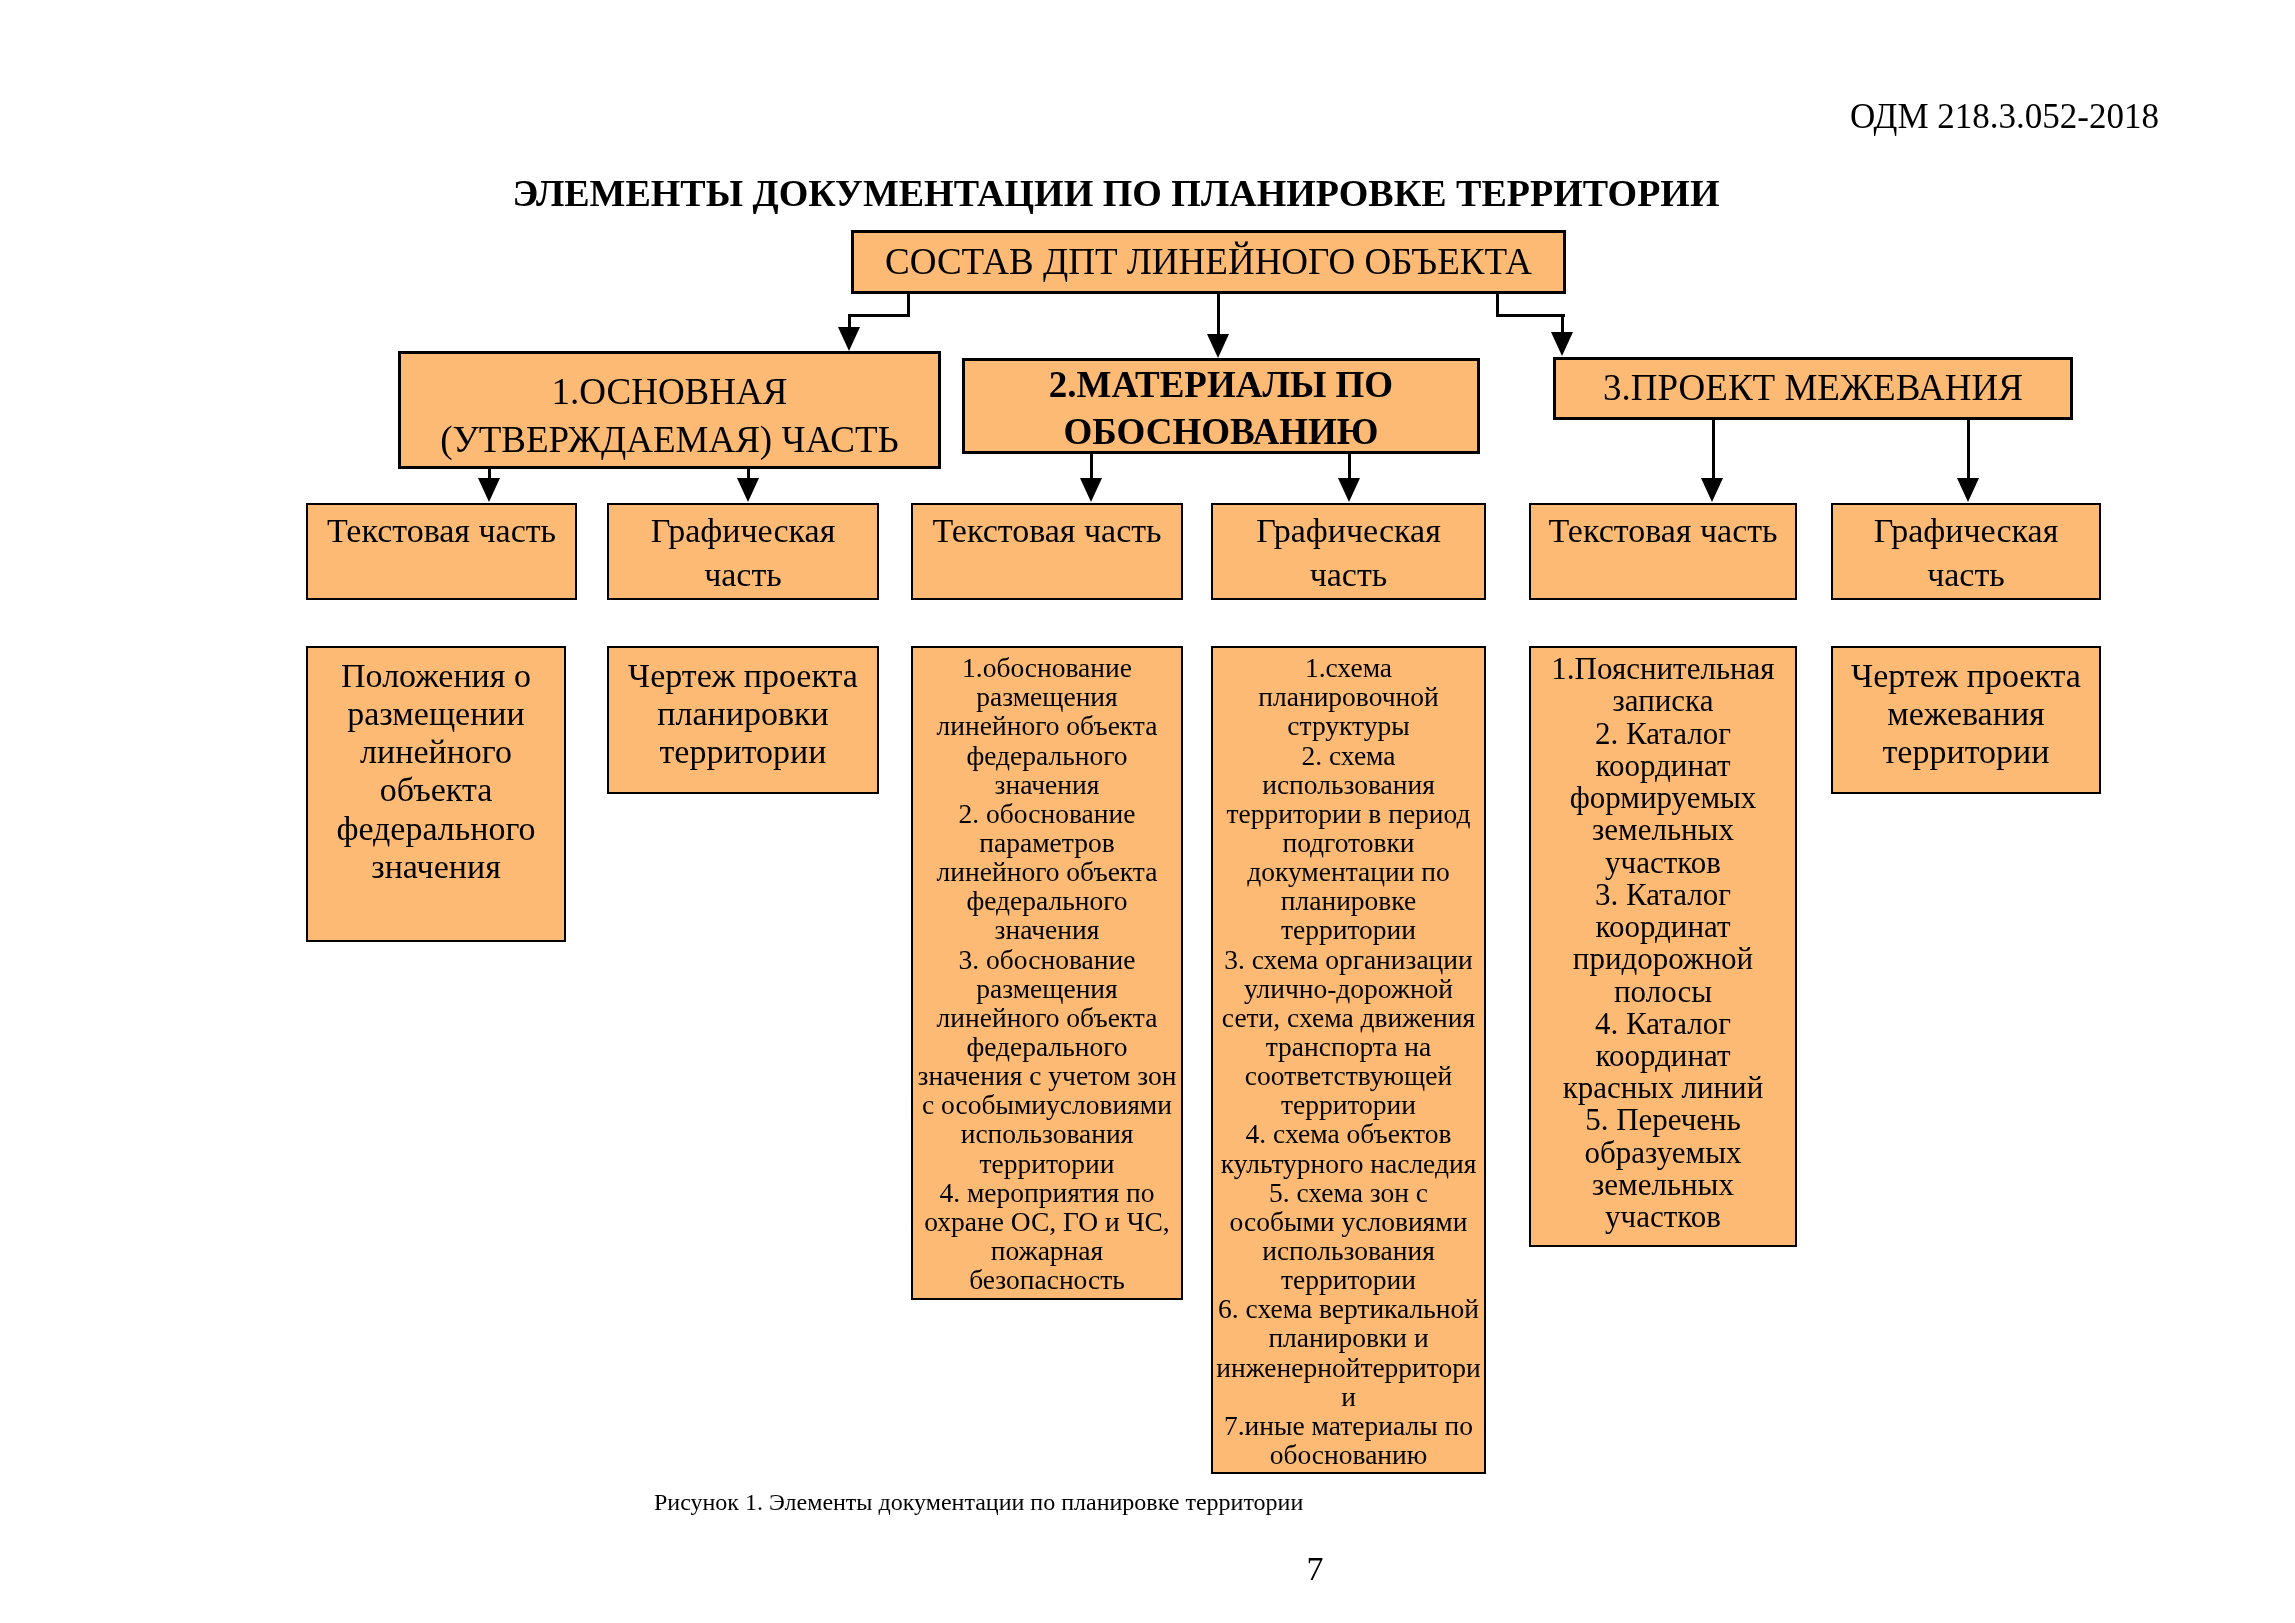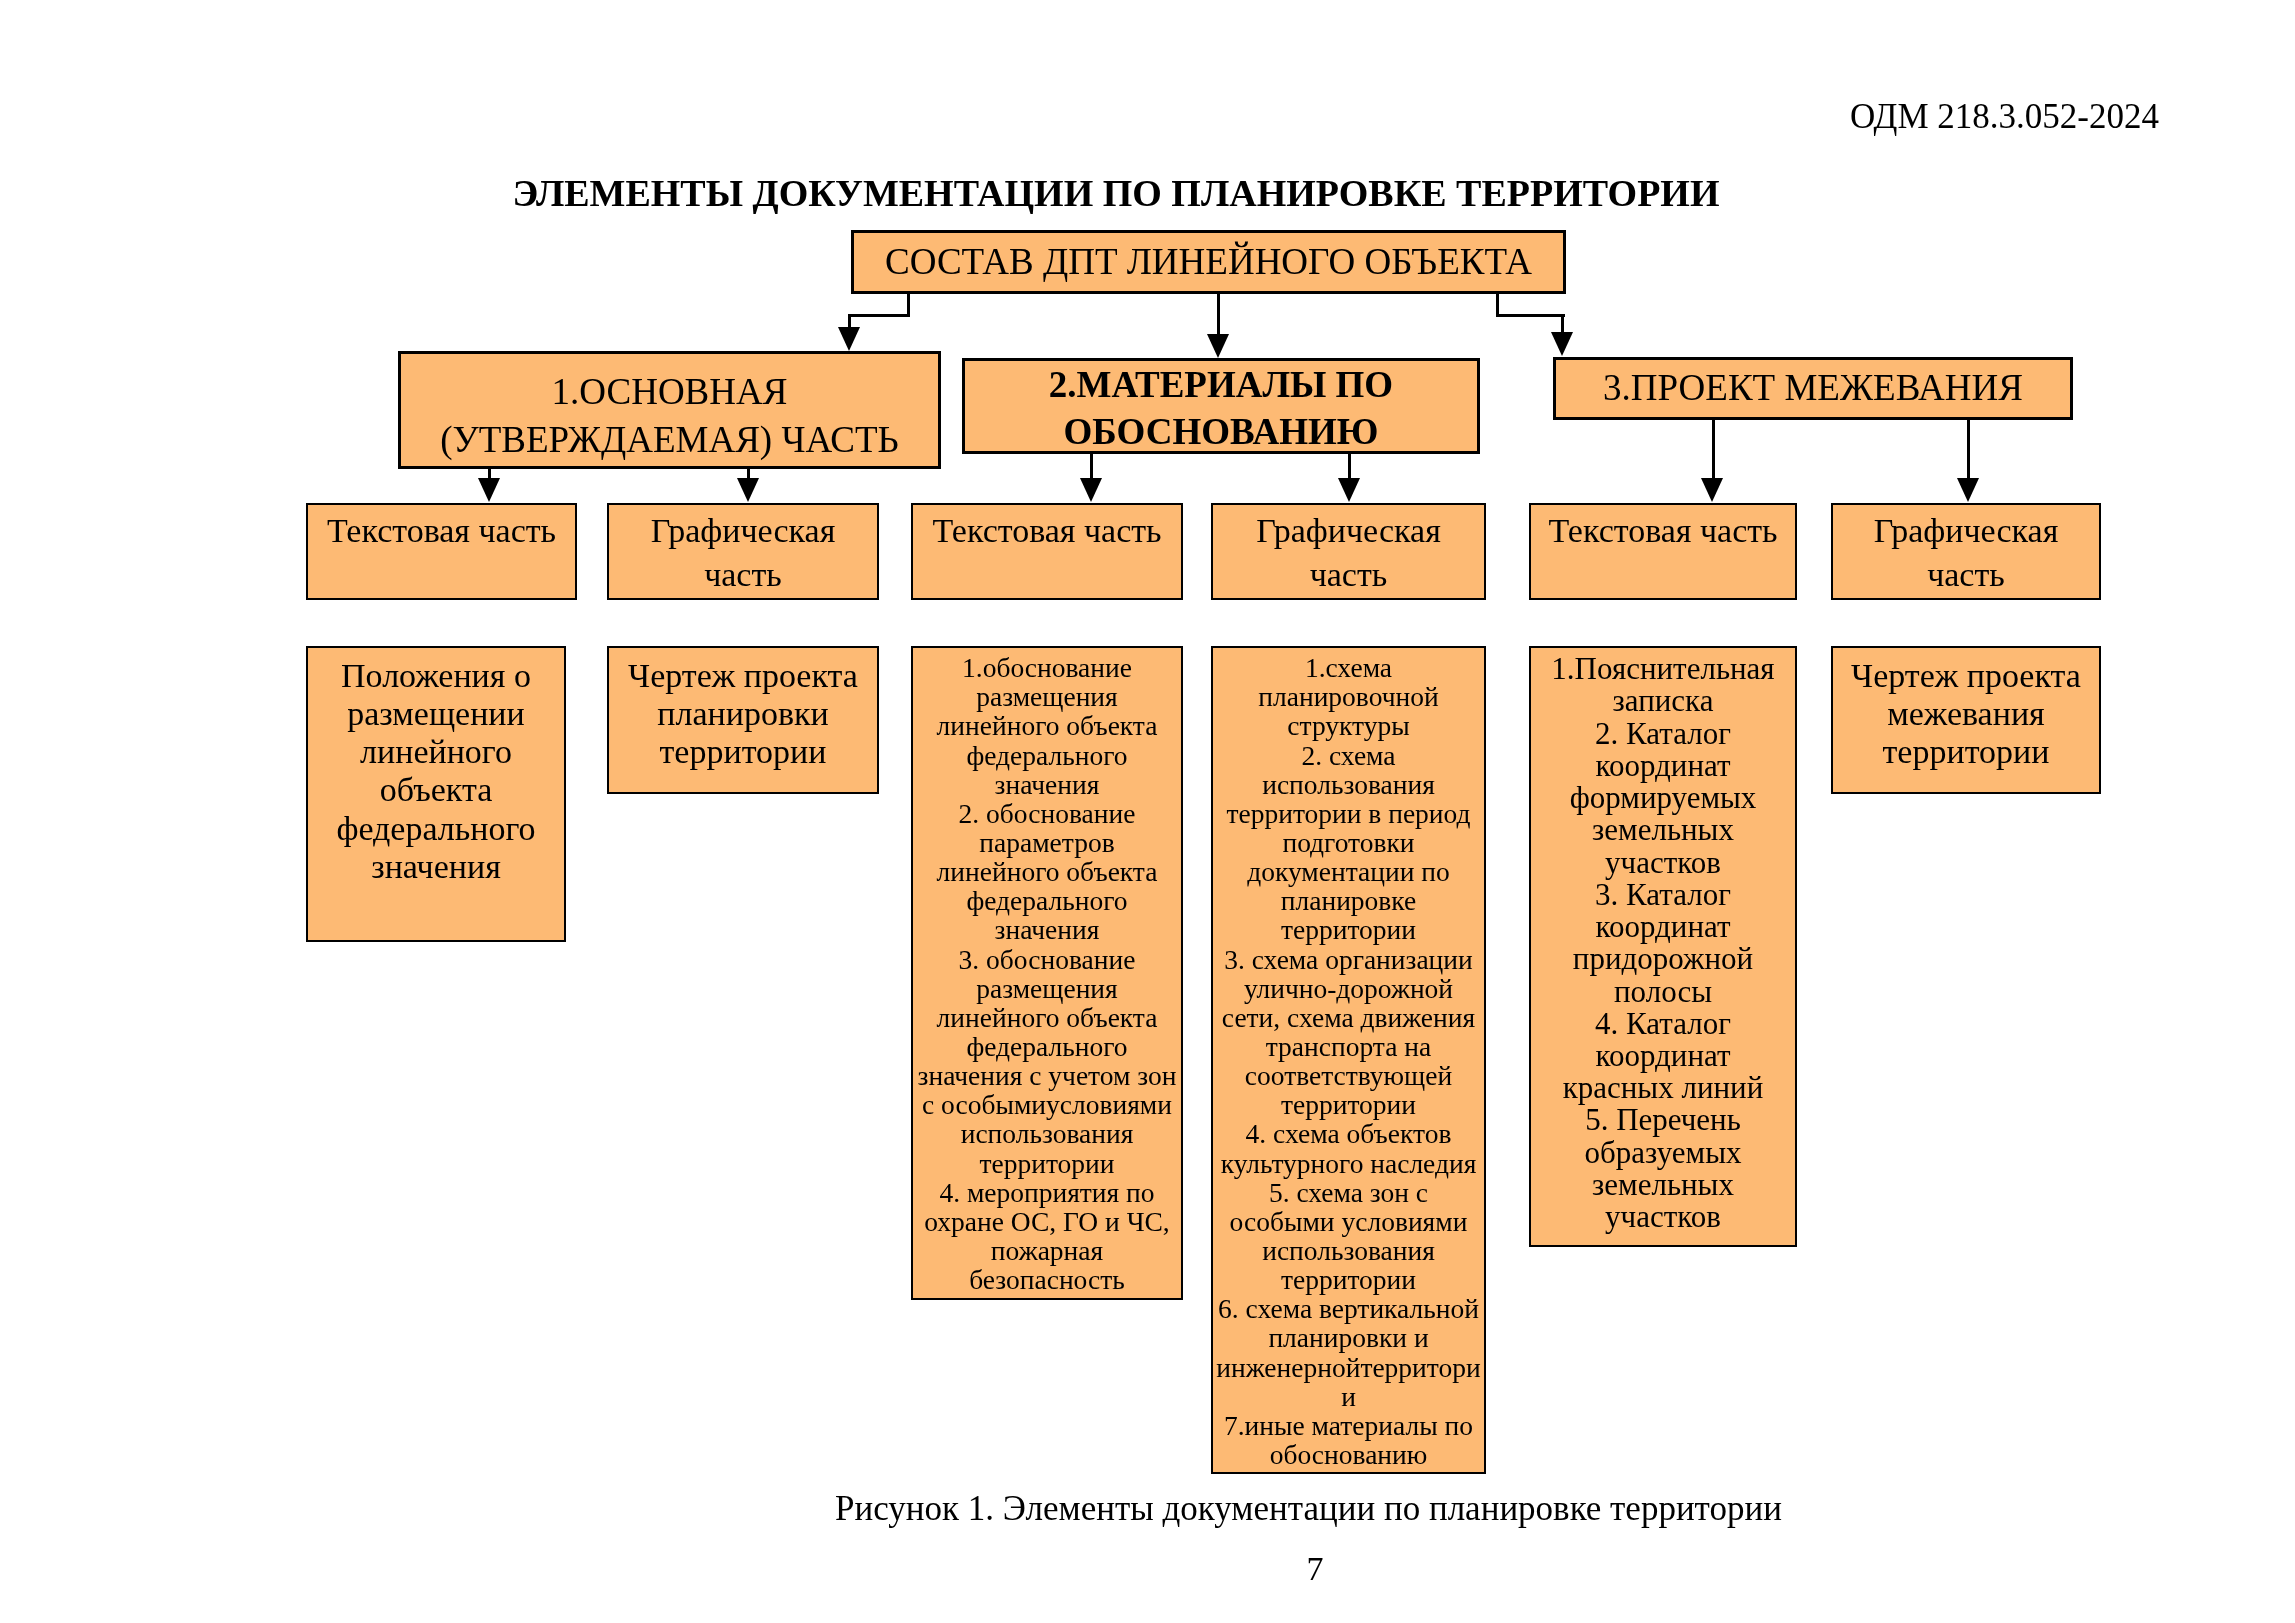--- a/index.html
+++ b/index.html
@@ -32,29 +32,29 @@
   .line { position: absolute; background: #000000; }
   .arrowhead {
     position: absolute;
     width: 0; height: 0;
     border-left: 11.8px solid transparent;
     border-right: 11.8px solid transparent;
     border-top: 24px solid #000000;
   }
   .doc-ref { font-size: 35px; text-align: right; }
   .doc-title { font-size: 38px; font-weight: bold; text-align: center; }
-  .caption { font-size: 35px; text-align: center; }
+  .caption { font-size: 24px; }
   .page-num { font-size: 34px; text-align: center; }
 </style>
 </head>
 <body>
 
 <div class="page">
 
-  <div class="txt doc-ref" style="left:1701px; top:97px; width:458px;">ОДМ 218.3.052-2024</div>
+  <div class="txt doc-ref" style="left:1701px; top:97px; width:458px;">ОДМ 218.3.052-2018</div>
 
   <div class="txt doc-title" style="left:298px; top:171px; width:1636px;">ЭЛЕМЕНТЫ ДОКУМЕНТАЦИИ ПО ПЛАНИРОВКЕ ТЕРРИТОРИИ</div>
 
   <div class="box lvl0 flexc" style="left:851px; top:230px; width:715px; height:64px;">СОСТАВ ДПТ ЛИНЕЙНОГО ОБЪЕКТА</div>
 
   <div class="line" style="left:907px; top:294px; width:3.3px; height:22px;"></div>
   <div class="line" style="left:848px; top:314px; width:62px; height:3.3px;"></div>
   <div class="line" style="left:848px; top:316px; width:3.3px; height:14.4px;"></div>
   <div class="arrowhead" style="left:838px; top:327px;"></div>
 

